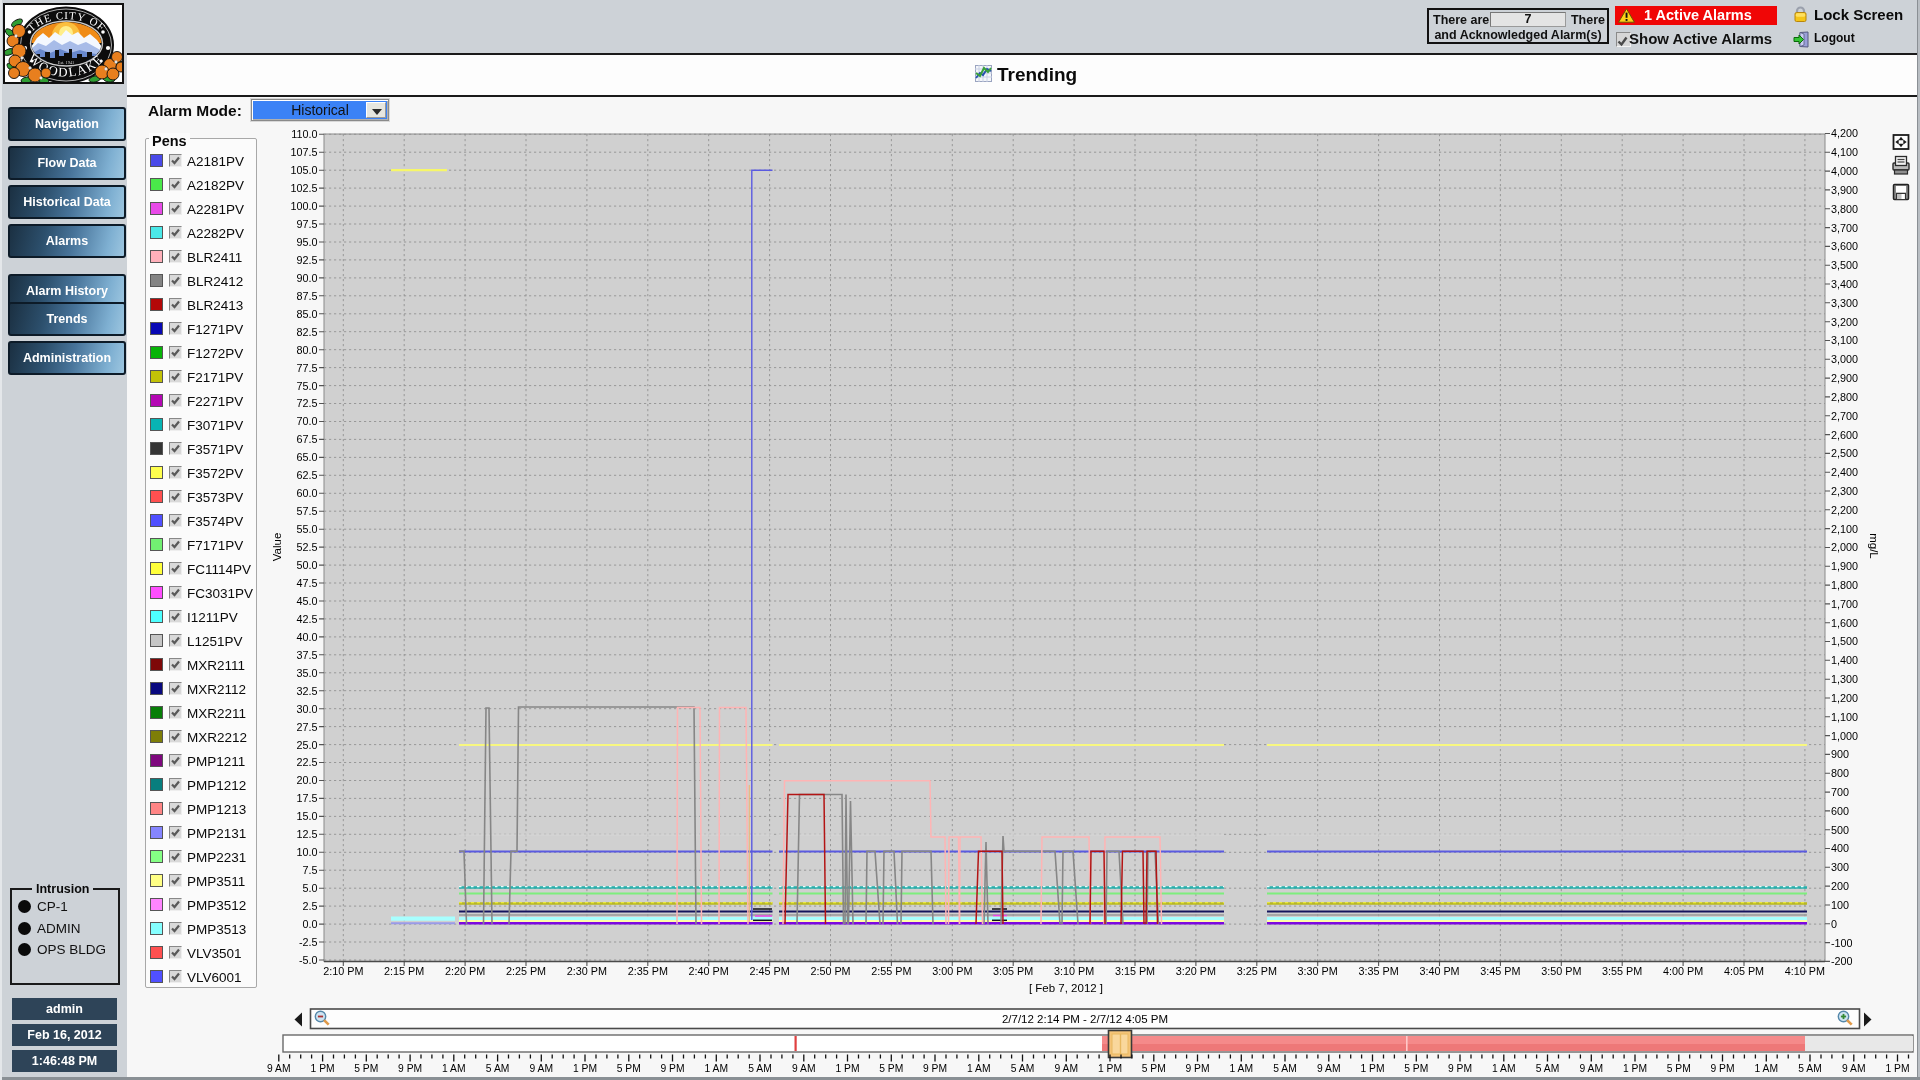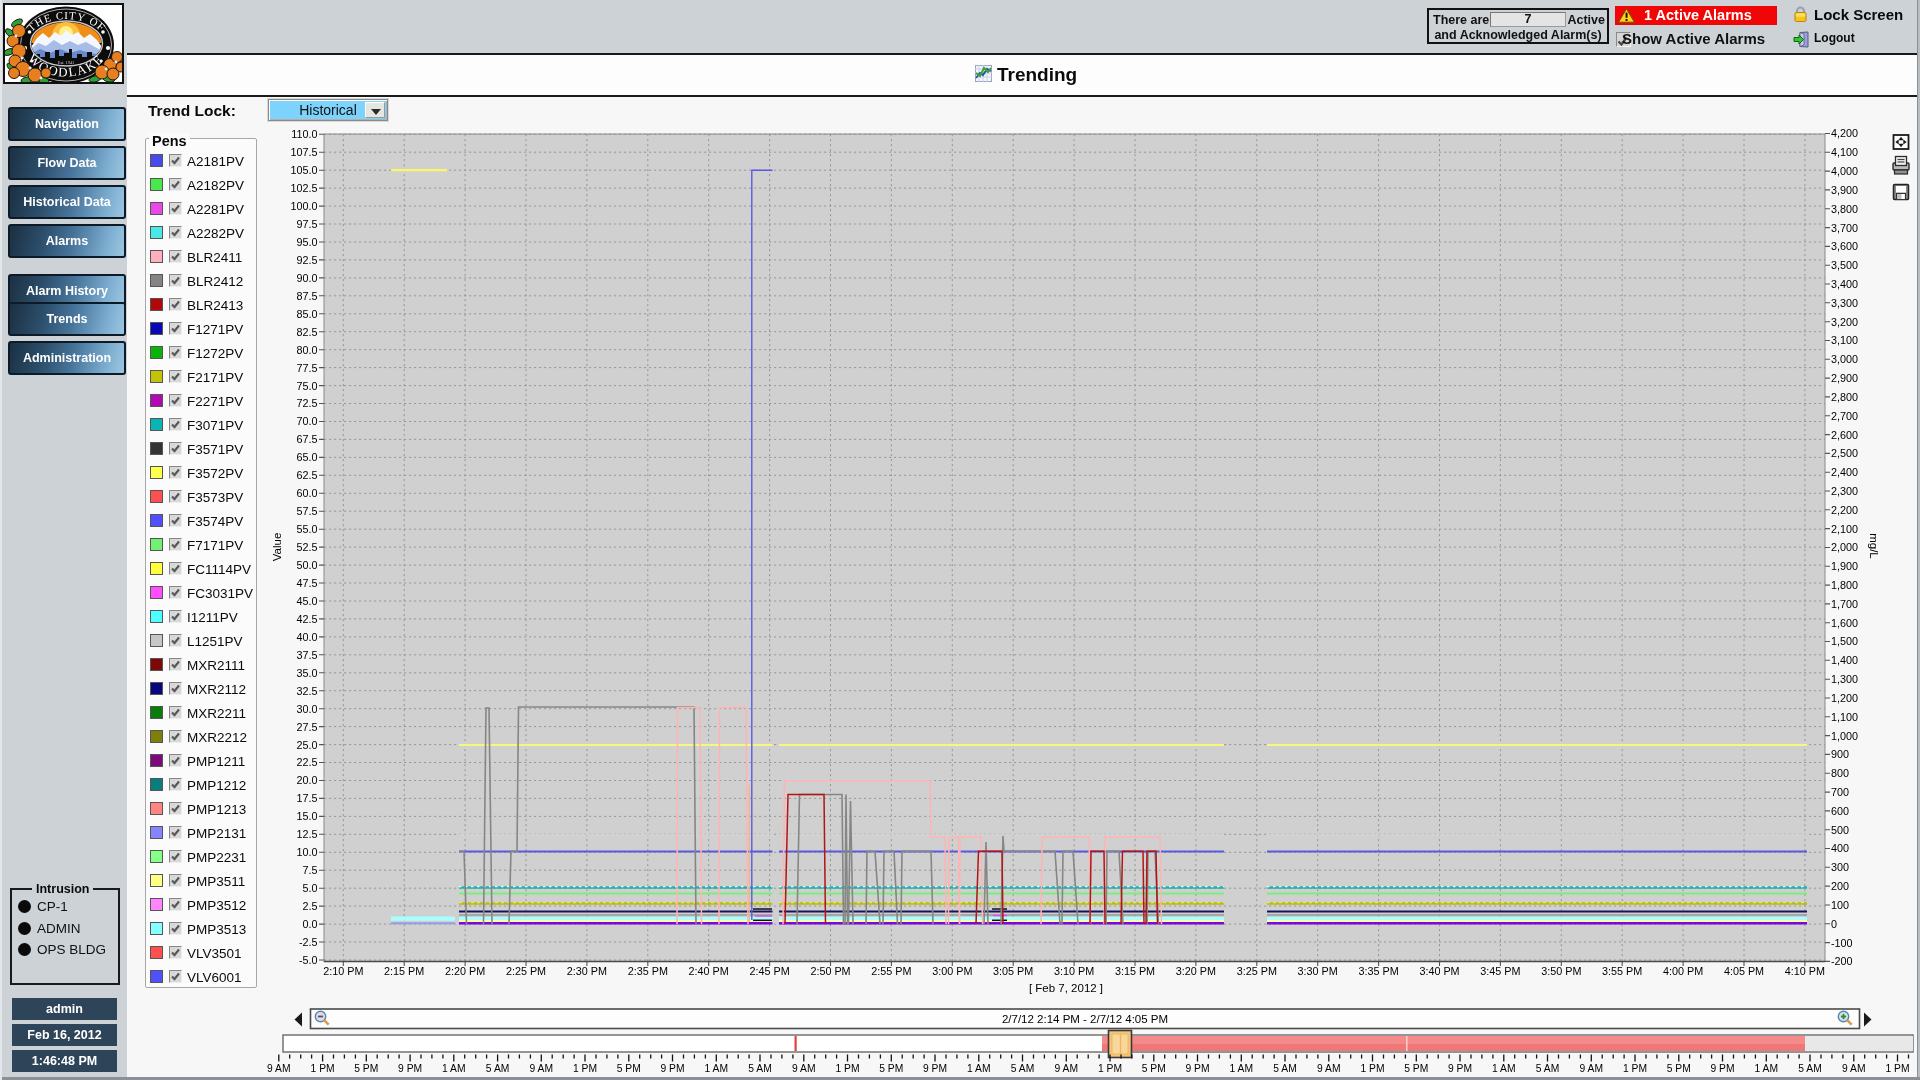--- a/index.html
+++ b/index.html
@@ -15,34 +15,34 @@
 #alarmbox .l1 { position:absolute; left:4px; top:3px; }
 #alarmbox .l1b { position:absolute; right:2px; top:3px; }
 #alarmfield { position:absolute; left:61px; top:2px; width:76px; height:15px; background:#e4e4e4; border:1px solid #9a9a9a; border-top-color:#777; border-left-color:#777; text-align:center; line-height:13px; }
 #alarmbox .l2 { position:absolute; left:0; right:0; top:18px; text-align:center; }
 
 #redbanner { left:1615px; top:6px; width:162px; height:19px; background:#f00606; color:#fff; font-weight:bold; font-size:14.5px; line-height:19px; }
 #redbanner svg { position:absolute; left:3px; top:2px; }
 #redbanner span { position:absolute; left:29px; }
 #showrow { left:1616px; top:32px; height:16px; font-weight:bold; font-size:15px; color:#111; }
 #showcb { position:absolute; left:0; top:0; width:15px; height:15px; background:#d6d6d6; border:1px solid #8a8a8a; border-bottom-color:#f4f4f4; border-right-color:#f4f4f4; }
-#showrow .lbl { position:absolute; left:6px; top:-2px; white-space:nowrap; }
+#showrow .lbl { position:absolute; left:13px; top:-2px; white-space:nowrap; }
 #lockrow  { left:1793px; top:6px;  font-weight:bold; font-size:15px; color:#0a0a0a; }
 #logoutrow{ left:1793px; top:31px; font-weight:bold; font-size:12px; color:#0a0a0a; }
 #lockrow span, #logoutrow span { position:absolute; left:21px; top:0px; white-space:nowrap; }
 
 #trendhead { left:975px; top:65px; height:20px;text-decoration:underline; }
 #trendhead span { position:absolute; left:22px; top:-1px; font-size:19px; font-weight:bold; color:#0a0a0a; white-space:nowrap; }
 
 .nbtn { position:absolute; left:8px; width:118px; height:34px; border:2px solid #0d1b28; border-radius:3px;
   background:linear-gradient(104deg,#1b3042 0%,#2c4f6c 30%,#48749a 55%,#7fb0d2 85%,#9dc6e0 100%);
   color:#fff; font-weight:bold; font-size:12.5px; text-align:center; line-height:31px; }
 
 #trendmode { left:148px; top:102px; font-size:15.5px; font-weight:bold; color:#0a0a0a; }
-#dropdown { left:268px; top:99px; width:120px; height:22px; background:#7dd3fc; border:1px solid #8a8a8a; box-shadow:inset 1px 1px 0 #fff, inset -1px -1px 0 #b0b0b0, 0 0 0 1px #d8d8d8; font-size:14px; text-align:center; line-height:21px; color:#111; }
+#dropdown { left:251px; top:99px; width:138px; height:22px; background:#3b82f6; border:1px solid #8a8a8a; box-shadow:inset 1px 1px 0 #fff, inset -1px -1px 0 #b0b0b0, 0 0 0 1px #d8d8d8; font-size:14px; text-align:center; line-height:21px; color:#111; }
 #dbtn { position:absolute; right:2px; top:2px; width:20px; height:16px; background:#e6e6e0; border:1px solid #999; border-top-color:#fff; border-left-color:#fff; }
 #dbtn:after { content:""; position:absolute; left:5px; top:6px; border:5px solid transparent; border-top:6px solid #2a2a2a; }
 
 #pensbox { left:145px; top:138px; width:112px; height:850px; border:1px solid #a8a8a8; border-radius:2px; background:#fbfbfb; }
 #penslegend { left:149px; top:133px; background:#fbfbfb; padding:0 3px; font-size:14.5px; font-weight:bold; color:#0a0a0a; }
 .prow { position:absolute; left:150px; height:15px; }
 .sw { position:absolute; left:0; top:0; width:13px; height:13px; border:1px solid #555; }
 .cb { position:absolute; left:19px; top:0; width:13px; height:13px; background:#d9d9d9; border:1px solid #888; border-bottom-color:#eee; border-right-color:#eee; }
 .cb svg { position:absolute; left:1px; top:1px; }
 .pl { position:absolute; left:37px; top:0px; font-size:13.5px; color:#0a0a0a; white-space:nowrap; }
@@ -415,21 +415,21 @@
             <circle cx="25" cy="63" r="1.4"></circle>
             <circle cx="101" cy="64" r="1.4"></circle>
             <circle cx="111" cy="57" r="1.4"></circle>
             <circle cx="36" cy="73" r="1.4"></circle>
           </g>
 </g>
 </svg></div>
 
   <div class="abs" id="alarmbox">
      <span class="l1">There are</span>
-      <span class="l1b">Active</span>
+      <span class="l1b">There</span>
      <span id="alarmfield">7</span>
      <span class="l2">and Acknowledged Alarm(s)</span>
   </div>
   <div class="abs" id="redbanner">
       <svg width="17" height="15" viewBox="0 0 17 15">
 <polygon points="8.5,0.8 16.4,14.2 0.6,14.2" fill="#ffd117" stroke="#6a5500" stroke-width="1"></polygon>
 <rect x="7.6" y="4.6" width="1.9" height="5.2" fill="#111"></rect>
 <rect x="7.6" y="11" width="1.9" height="1.9" fill="#111"></rect>
 </svg>
       <span>1 Active Alarms</span>
@@ -459,21 +459,21 @@
 </svg><span>Trending</span></div>
 
 <div class="nbtn" style="top:107px">Navigation</div>
 <div class="nbtn" style="top:146px">Flow Data</div>
 <div class="nbtn" style="top:185px">Historical Data</div>
 <div class="nbtn" style="top:224px">Alarms</div>
 <div class="nbtn" style="top:274px">Alarm History</div>
 <div class="nbtn" style="top:302px">Trends</div>
 <div class="nbtn" style="top:341px">Administration</div>
 
-  <div class="abs" id="trendmode">Trend Lock:</div>
+  <div class="abs" id="trendmode">Alarm Mode:</div>
   <div class="abs" id="dropdown">Historical<span id="dbtn"></span></div>
 
   <div class="abs" id="pensbox"></div>
   <div class="abs" id="penslegend">Pens</div>
 <div class="prow" style="top:154px">
       <span class="sw" style="background:#4a4ae8"></span>
       <span class="cb">
         <svg width="9" height="9" viewBox="0 0 9 9">
           <path d="M1 4.5 L3.5 7 L8 1.5" stroke="#5a5a5a" stroke-width="2.2" fill="none"></path>
         </svg>

